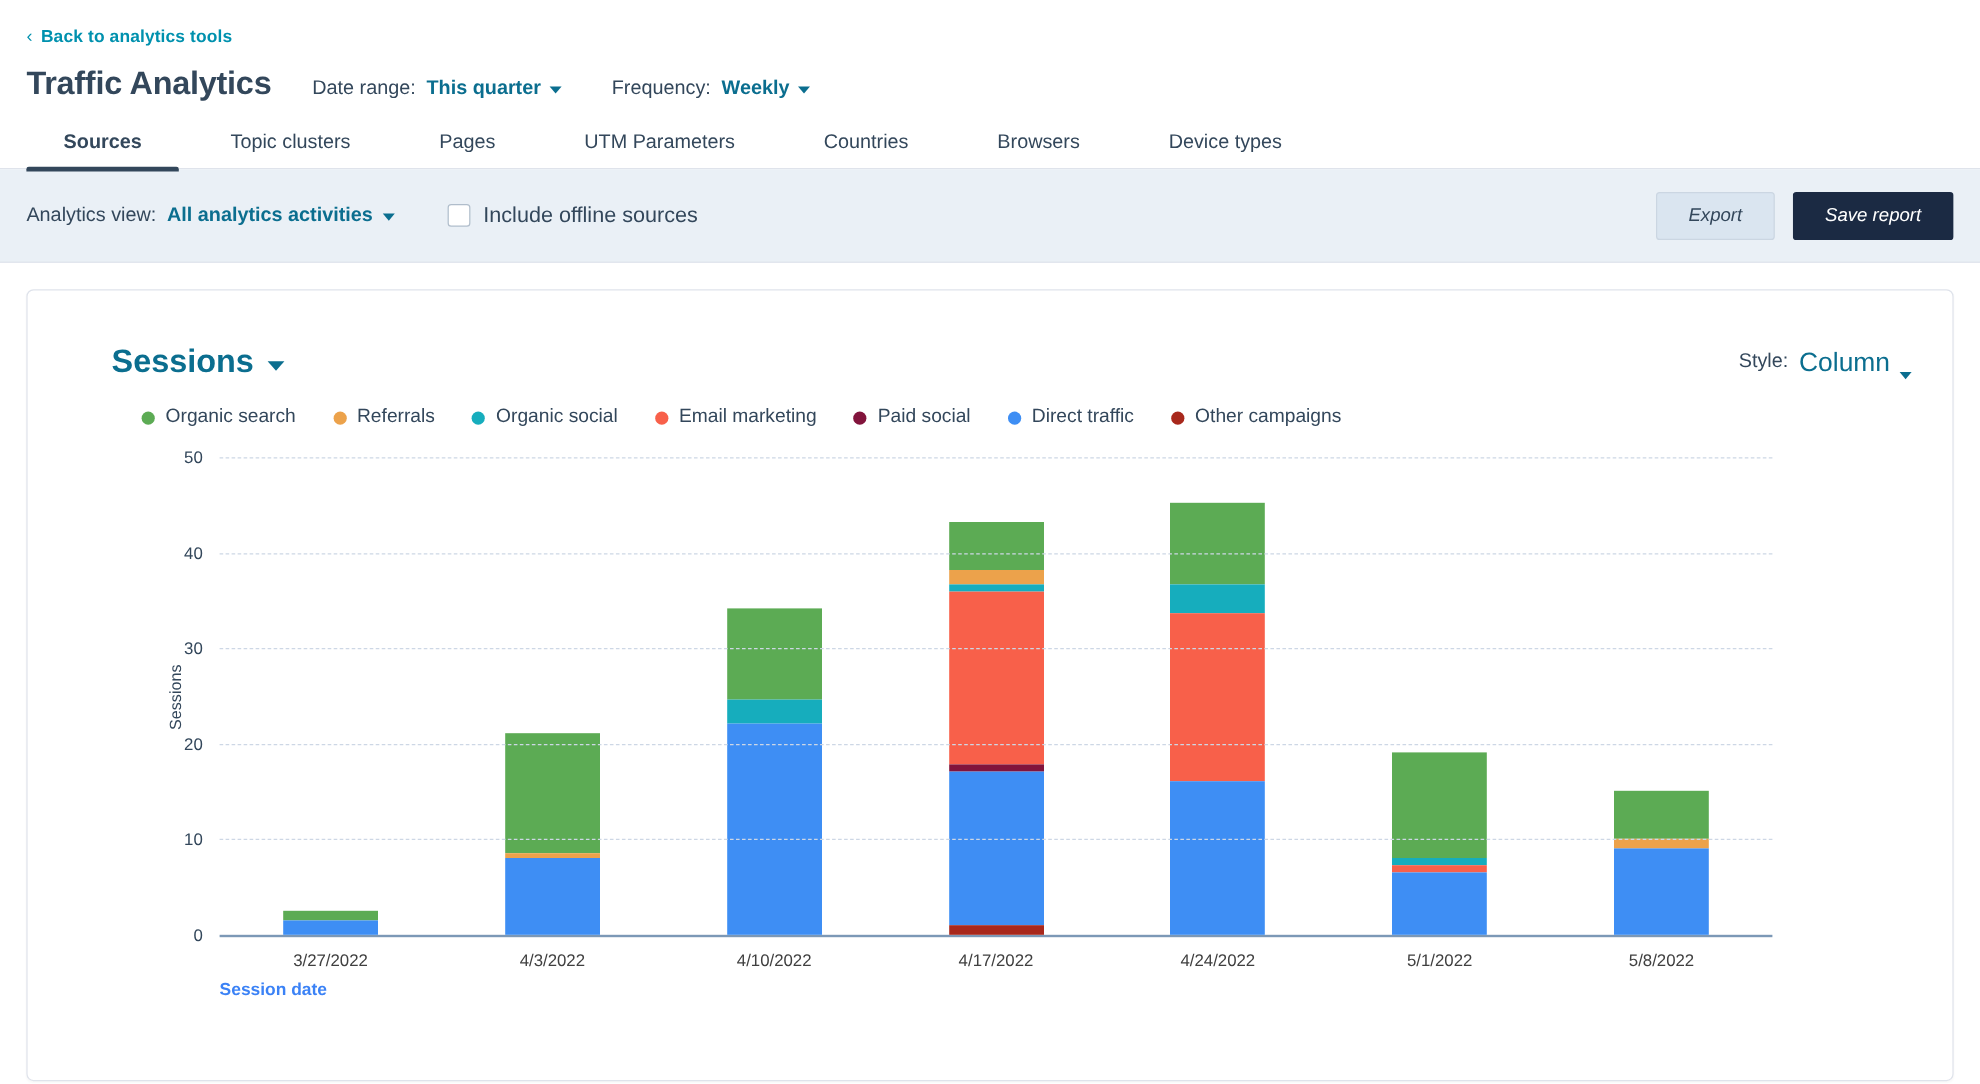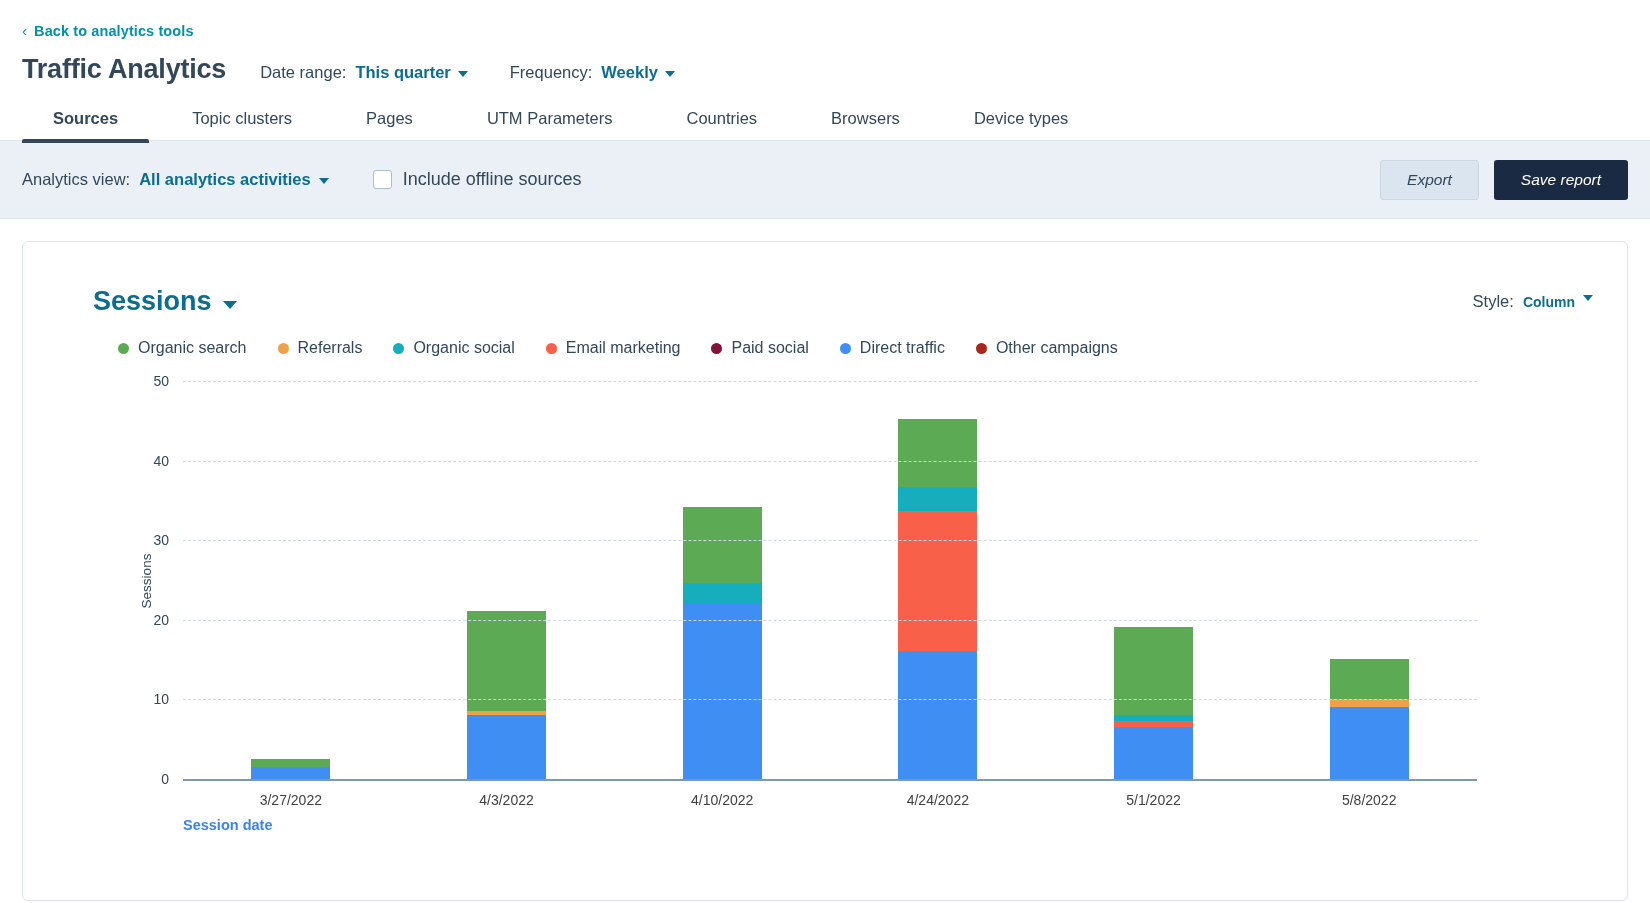--- a/index.html
+++ b/index.html
@@ -105,22 +105,22 @@
     font-size: 27px; font-weight: 700; color: #0b6e8f;
     cursor: pointer; display: inline-flex; align-items: center; gap: 11px;
   }
   .metric-select .caret {
     border-left-width: 7px; border-right-width: 7px; border-top-width: 8.5px;
     top: 3px;
   }
   .card-head-spacer { flex: 1; }
   .style-label { font-size: 16.5px; color: #33475b; margin-right: 9px; }
   .style-value {
-    font-size: 14px; font-weight: 700; color: #0b6e8f;
-    cursor: pointer; display: inline-flex; align-items: flex-start; gap: 8px;
+    font-size: 22px; font-weight: 400; color: #0b6e8f;
+    cursor: pointer; display: inline-flex; align-items: flex-end; gap: 8px;
   }
 
   
   .legend {
     display: flex; align-items: center; flex-wrap: wrap;
     padding: 22px 0 0 95px; gap: 0;
   }
   .legend-item {
     display: inline-flex; align-items: center; gap: 9px;
     margin-right: 31px; cursor: pointer;
@@ -288,20 +288,32 @@
             </div>
             <div class="xtick">4/3/2022</div>
           </div>
           <div class="bar-slot">
             <div class="bar-stack">
               <div class="seg" style="height: 176px; background: rgb(62, 142, 244);"></div>
               <div class="seg" style="height: 20px; background: rgb(22, 173, 189);"></div>
               <div class="seg" style="height: 76px; background: rgb(92, 171, 84);"></div>
             </div>
             <div class="xtick">4/10/2022</div>
+          </div>
+          <div class="bar-slot">
+            <div class="bar-stack">
+              <div class="seg" style="height: 8px; background: rgb(168, 40, 28);"></div>
+              <div class="seg" style="height: 128px; background: rgb(62, 142, 244);"></div>
+              <div class="seg" style="height: 5.6px; background: rgb(130, 20, 60);"></div>
+              <div class="seg" style="height: 144px; background: rgb(248, 96, 74);"></div>
+              <div class="seg" style="height: 6.4px; background: rgb(22, 173, 189);"></div>
+              <div class="seg" style="height: 12px; background: rgb(236, 162, 75);"></div>
+              <div class="seg" style="height: 40px; background: rgb(92, 171, 84);"></div>
+            </div>
+            <div class="xtick">4/17/2022</div>
           </div>
           <div class="bar-slot">
             <div class="bar-stack">
               <div class="seg" style="height: 128px; background: rgb(62, 142, 244);"></div>
               <div class="seg" style="height: 140px; background: rgb(248, 96, 74);"></div>
               <div class="seg" style="height: 24px; background: rgb(22, 173, 189);"></div>
               <div class="seg" style="height: 68px; background: rgb(92, 171, 84);"></div>
             </div>
             <div class="xtick">4/24/2022</div>
           </div>

